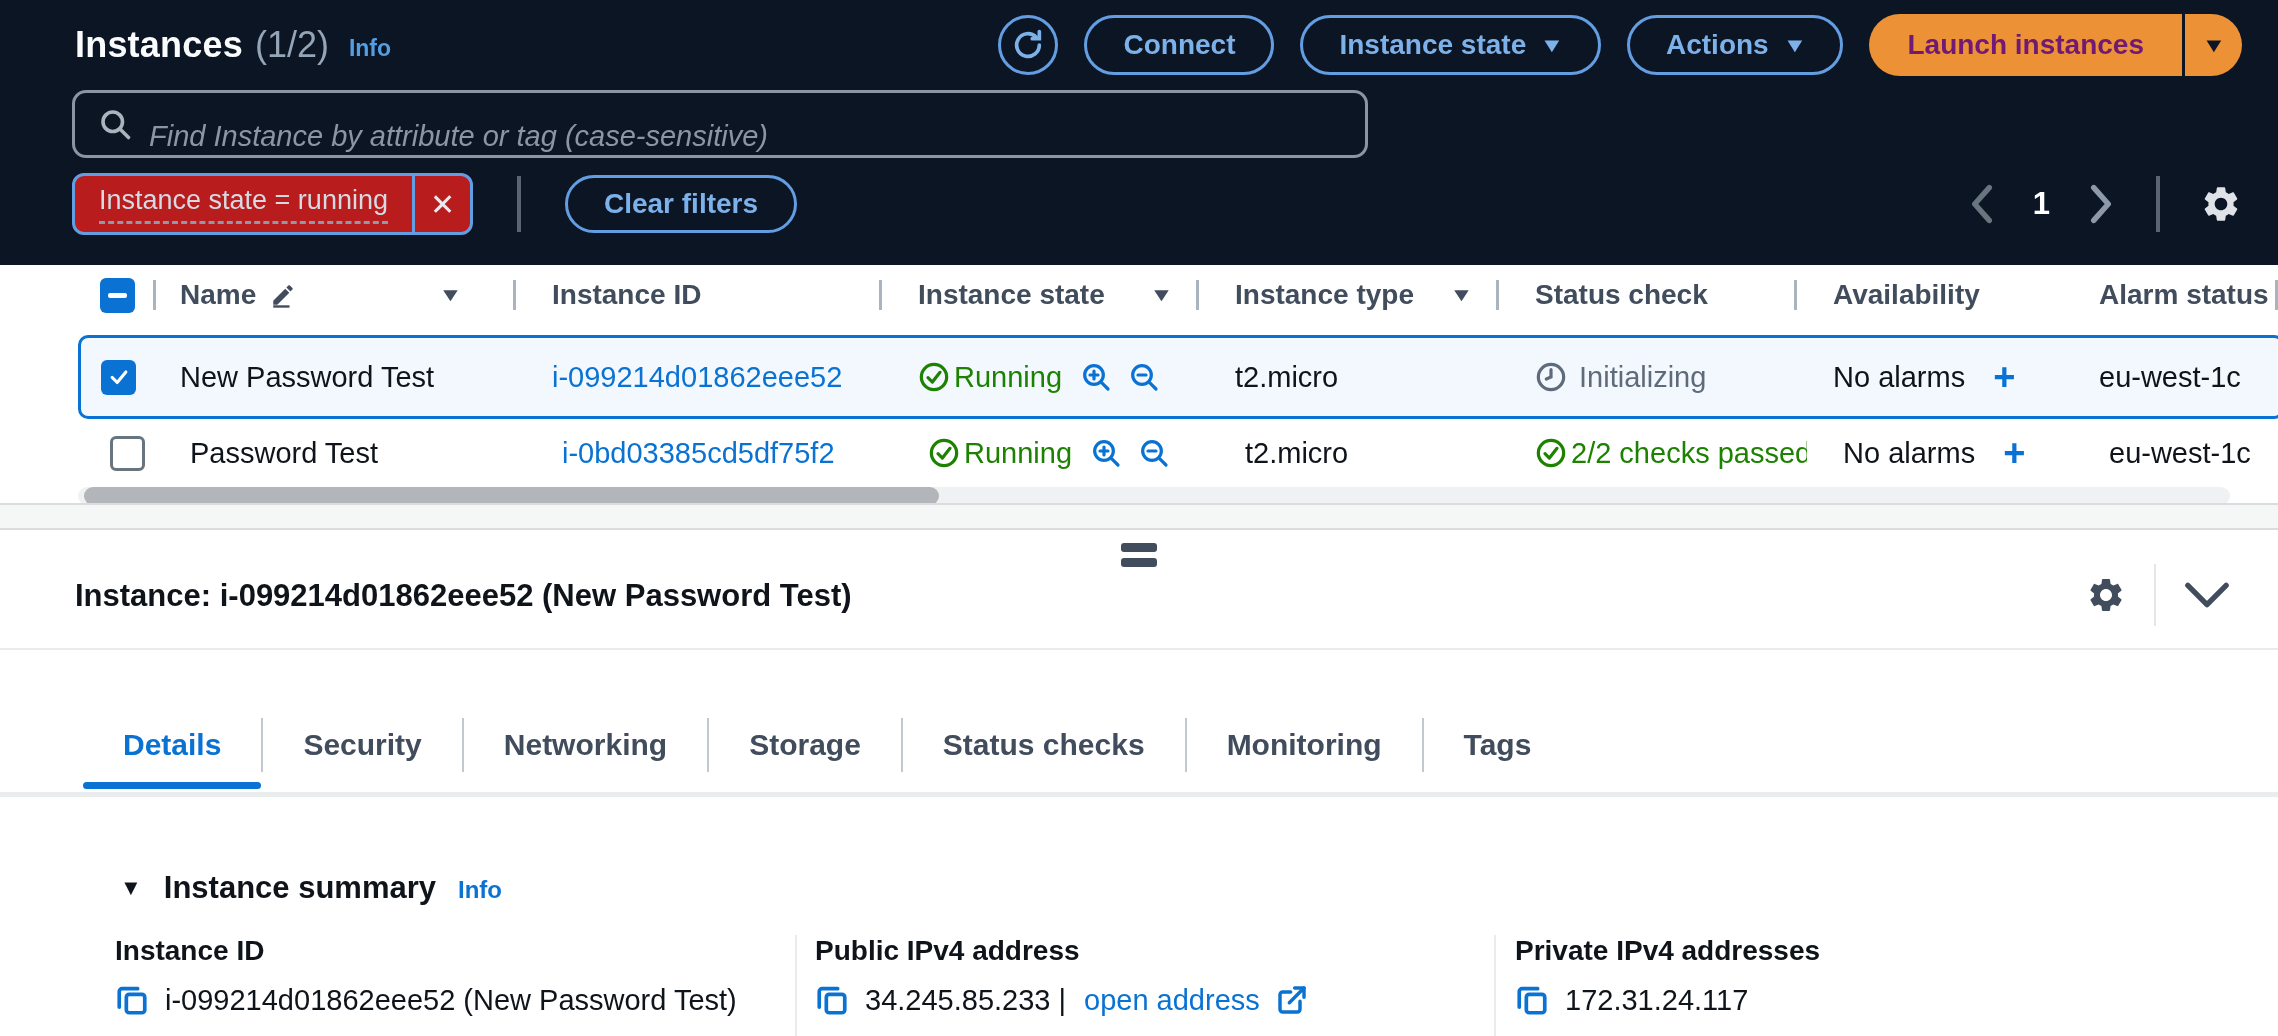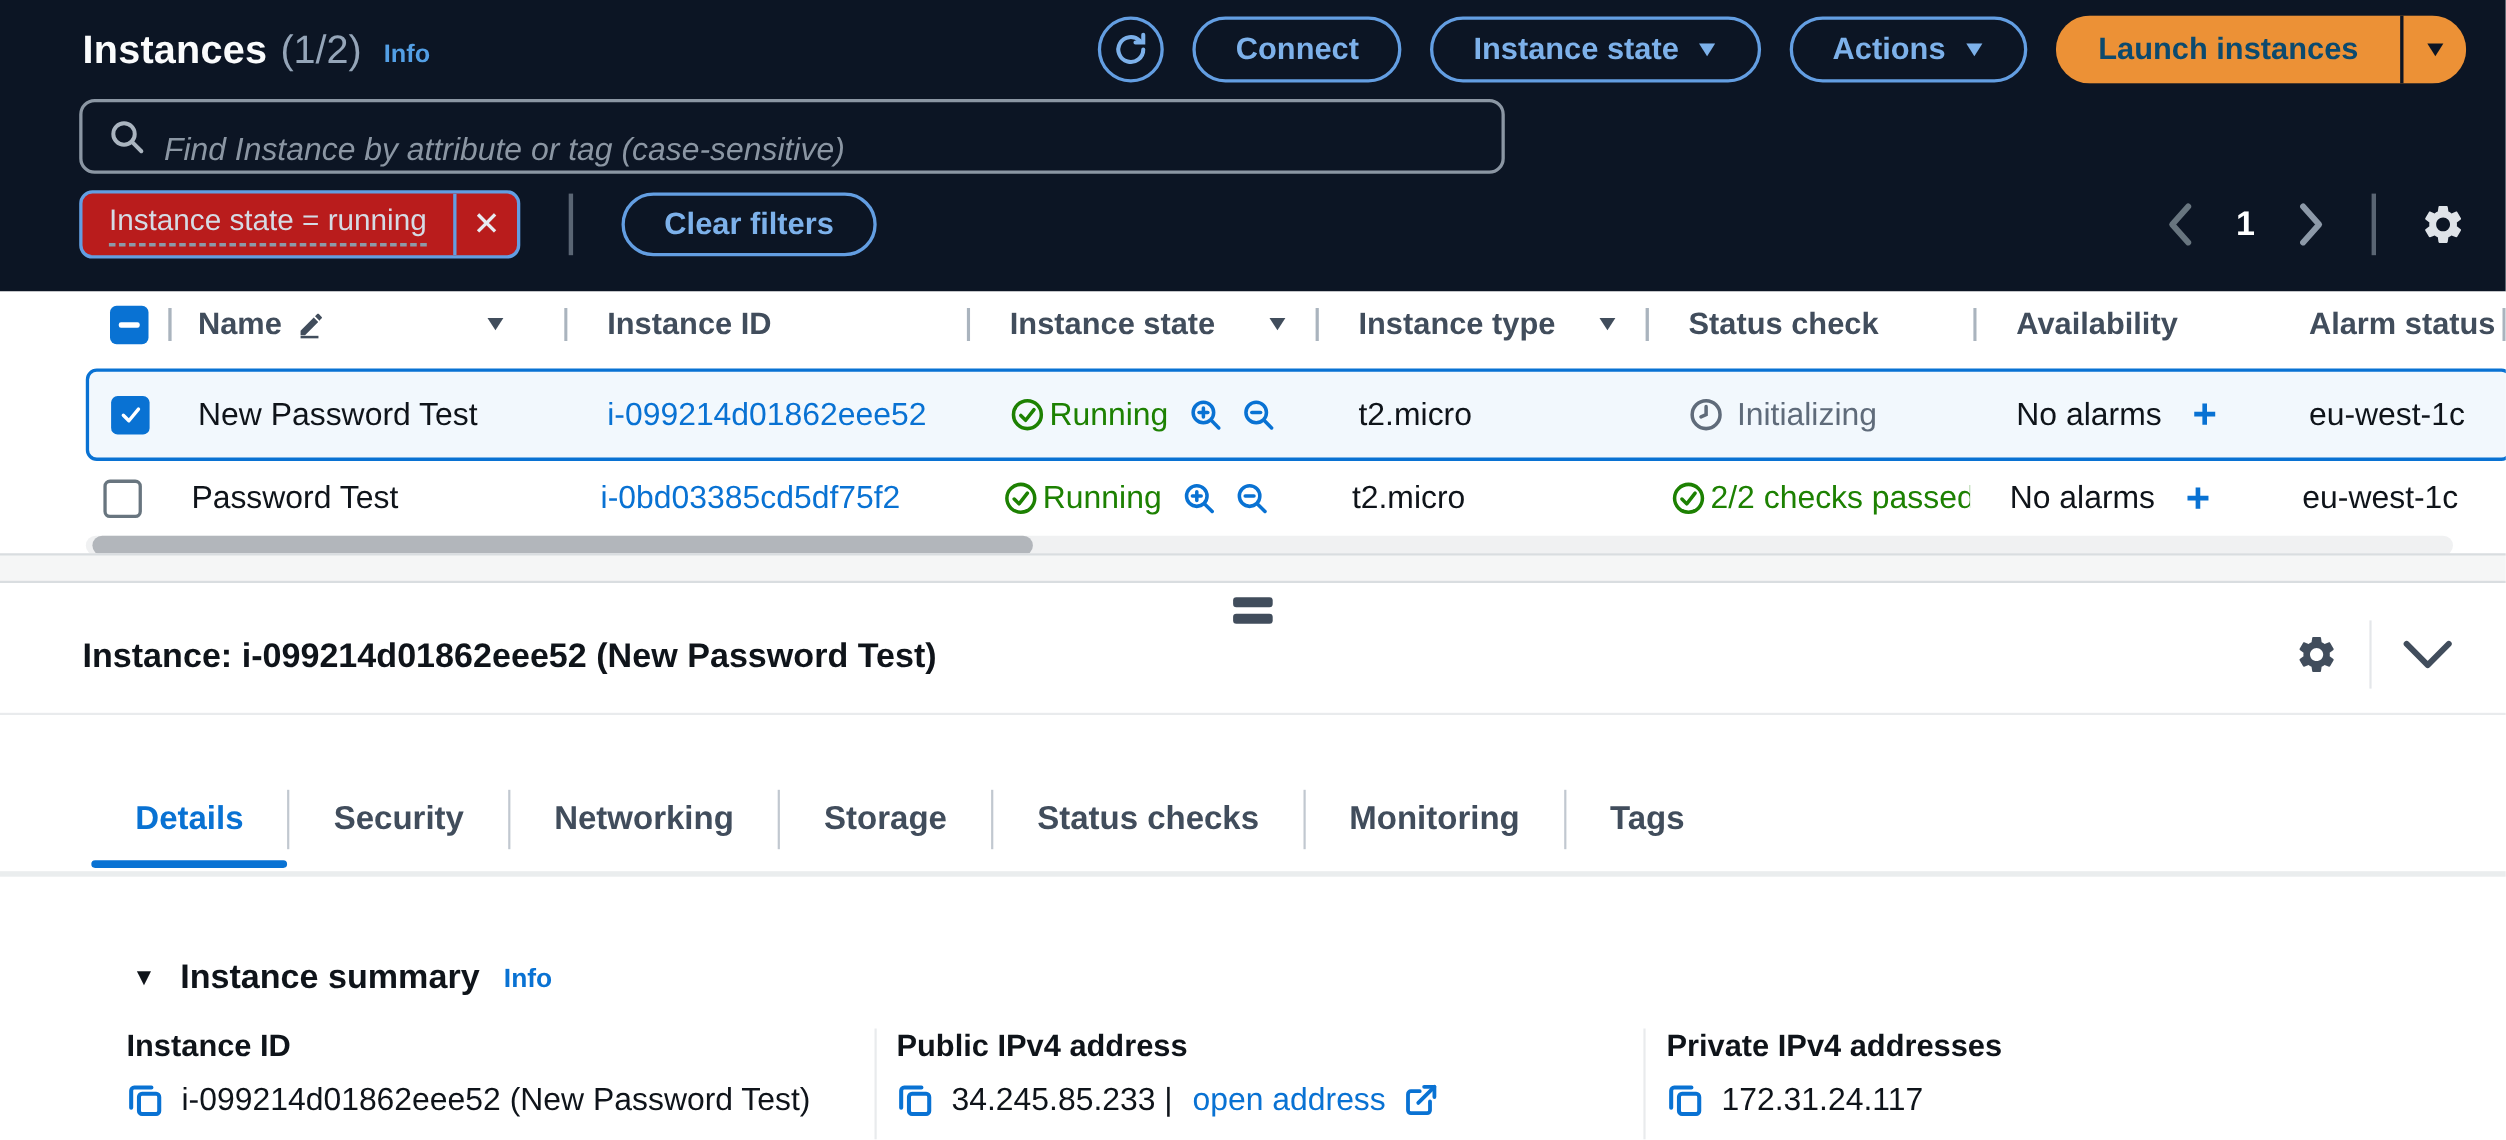--- a/index.html
+++ b/index.html
@@ -14,21 +14,21 @@
   .page-count { font-size:36px; color:#95a5b8; margin-left:12px; font-weight:400; }
   .info-link-dark { font-size:23px; font-weight:bold; color:#539fe5; margin-left:20px; margin-top:6px; cursor:pointer; }
   .hdr-actions { margin-left:auto; display:flex; align-items:center; gap:26px; }
   .btn-round { width:60px; height:60px; border:3px solid #639ee2; border-radius:50%;
     display:flex; align-items:center; justify-content:center; cursor:pointer; background:transparent; }
   .btn-pill { height:60px; border:3px solid #639ee2; border-radius:32px; background:transparent;
     display:flex; align-items:center; justify-content:center; gap:16px; padding:0 36px;
     font-size:28px; font-weight:bold; color:#7db1ea; cursor:pointer; white-space:nowrap; }
   .caret { font-size:20px; line-height:1; transform:scaleX(1.25); }
   .btn-launch { height:62px; display:flex; border-radius:32px; overflow:hidden; cursor:pointer; }
-  .btn-launch .main { background:#ec9136; color:#0c4a6e; font-size:28px; font-weight:bold;
+  .btn-launch .main { background:#ec9136; color:#701a75; font-size:28px; font-weight:bold;
     display:flex; align-items:center; padding:0 38px; }
   .btn-launch .split { background:#ec9136; width:60px; display:flex; align-items:center; justify-content:center;
     border-left:3px solid #0c1524; color:#0c1524; }
 
   .search-box { position:absolute; top:90px; left:72px; width:1296px; height:68px;
     border:3px solid #8b96a3; border-radius:14px; display:flex; align-items:center; background:transparent; }
   .search-box .mag { margin:0 16px 0 22px; flex:none; }
   .search-input { flex:1; background:transparent; border:none; outline:none;
     font-size:29px; font-style:italic; color:#c7ced6; font-family:inherit;margin-top:25px; }
   .search-input::placeholder { color:#8b96a3; opacity:1; }
@@ -59,21 +59,21 @@
   .th.state-col, .th.type-col { padding-right:28px; }
   .cbcell { position:relative; display:flex; align-items:center; justify-content:center; height:100%; }
   .checkbox { width:35px; height:35px; border-radius:6px; display:flex; align-items:center; justify-content:center; cursor:pointer; }
   .checkbox.checked, .checkbox.indeterminate { background:#0972d3; }
   .checkbox.empty { border:3px solid #68757f; background:#fff; }
   .checkbox .minus { width:19px; height:5px; background:#fff; border-radius:2px; }
 
   .row-selected { position:absolute; top:70px; left:78px; right:-6px; height:84px;
     border:3px solid #0972d3; border-radius:10px; background:#f2f8fd; }
   .row-selected .tgrid { height:100%; grid-template-columns:75px 360px 366px 317px 300px 298px 266px minmax(0,1fr); }
-  .row-plain { position:absolute; top:158px; left:72px; right:0; height:60px; background:#fff; }
+  .row-plain { position:absolute; top:158px; left:88px; right:0; height:60px; background:#fff; }
   .row-plain .tgrid { height:100%; }
   .td { font-size:29px; color:#0f141a; padding-left:36px; white-space:nowrap; overflow:hidden;
     display:flex; align-items:center; }
   .td.first { padding-left:24px; }
   .td a, .link { color:#0972d3; text-decoration:none; cursor:pointer; }
   .state-green { color:#1d8102; display:flex; align-items:center; gap:4px; }
   .zoomicons { display:flex; gap:16px; margin-left:18px; }
   .muted { color:#5f6b7a; display:flex; align-items:center; gap:12px; }
   .plusbtn { color:#0972d3; font-size:38px; font-weight:bold; margin-left:28px; cursor:pointer; line-height:0.8; }
 

